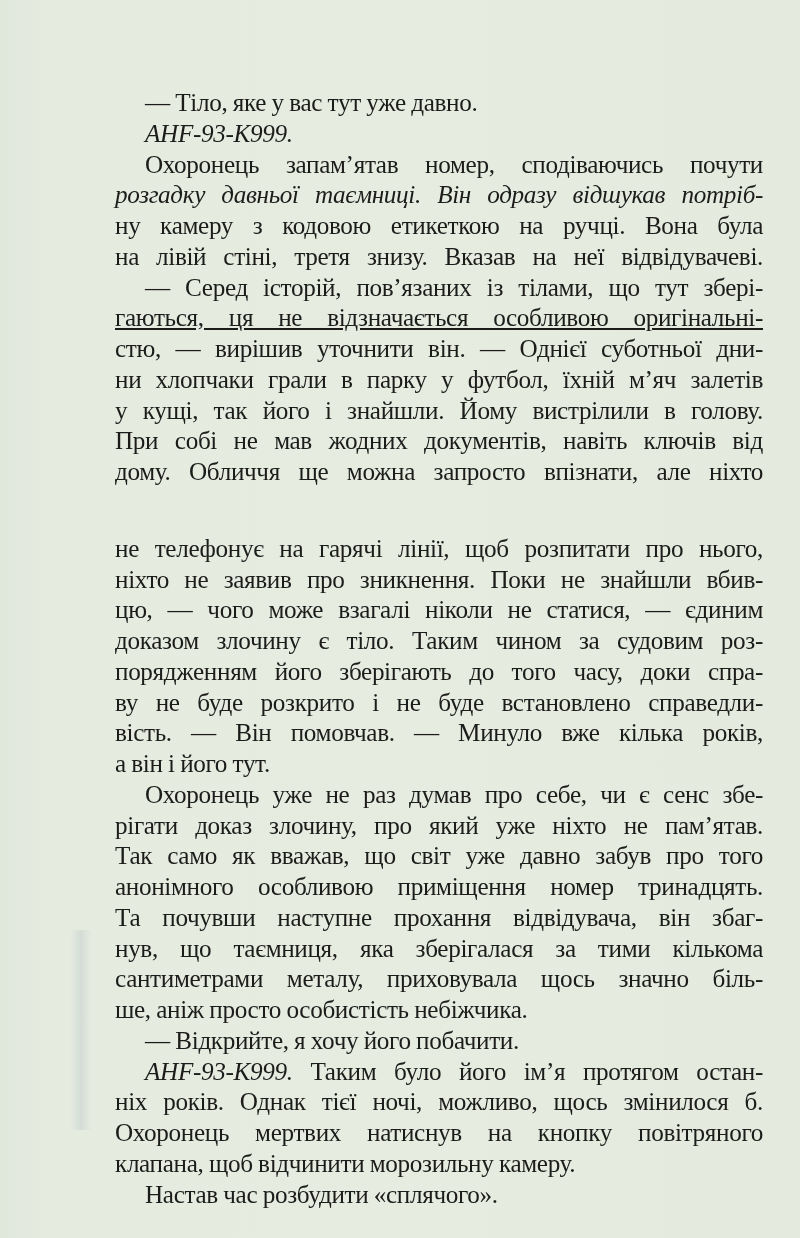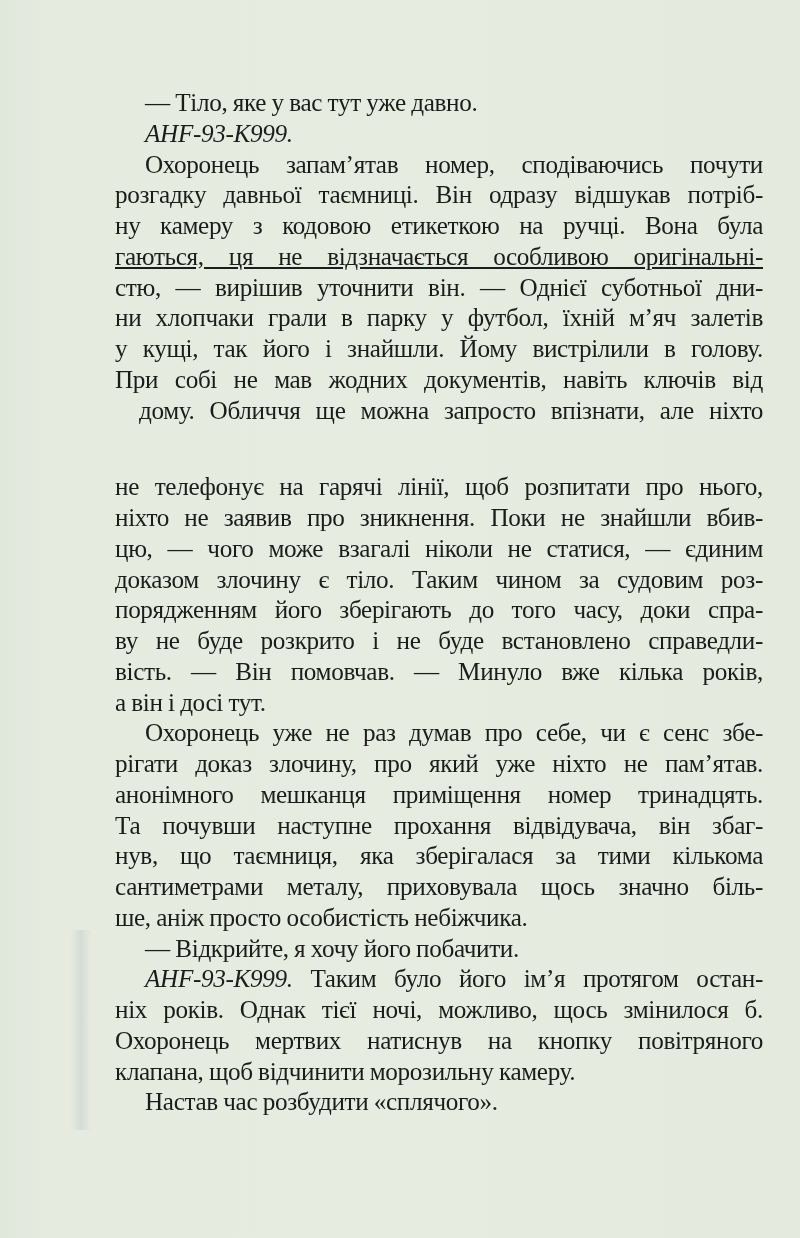--- a/index.html
+++ b/index.html
@@ -34,39 +34,42 @@
 </style>
 </head>
 <body>
 
 <div class="page">
   <div class="gutter-shadow"></div>
   <div class="text">
     <span class="line ind last" style="white-space: normal;">— Тіло, яке у вас тут уже давно.</span>
     <span class="line ind last" style="white-space: normal;"><span class="it">AHF-93-K999.</span><span></span></span>
     <span class="line ind" style="white-space: normal;">Охоронець запам’ятав номер, сподіваючись почути</span>
-    <span class="line" style="white-space: normal;">розгадку давньої таємниці. Він одразу відшукав потріб-</span>
+    <span class="line" style="white-space: normal; font-style: italic;">розгадку давньої таємниці. Він одразу відшукав потріб-</span>
     <span class="line" style="white-space: normal;">ну камеру з кодовою етикеткою на ручці. Вона була</span>
+    <span class="line" style="white-space: normal;">на лівій стіні, третя знизу. Вказав на неї відвідувачеві.</span>
+    <span class="line ind" style="white-space: normal;">— Серед історій, пов’язаних із тілами, що тут збері-</span>
     <span class="line" style="white-space: normal; text-decoration: underline;">гаються, ця не відзначається особливою оригінальні-</span>
     <span class="line" style="white-space: normal;">стю, — вирішив уточнити він. — Однієї суботньої дни-</span>
     <span class="line" style="white-space: normal;">ни хлопчаки грали в парку у футбол, їхній м’яч залетів</span>
     <span class="line" style="white-space: normal;">у кущі, так його і знайшли. Йому вистрілили в голову.</span>
     <span class="line" style="white-space: normal;">При собі не мав жодних документів, навіть ключів від</span>
-    <span class="line" style="white-space: normal; margin-left: 24px;">дому. Обличчя ще можна запросто впізнати, але ніхто</span>
+    <span class="line" style="white-space: normal;">дому. Обличчя ще можна запросто впізнати, але ніхто</span>
     <span class="line" style="white-space: normal; margin-top: 46px;">не телефонує на гарячі лінії, щоб розпитати про нього,</span>
     <span class="line" style="white-space: normal;">ніхто не заявив про зникнення. Поки не знайшли вбив-</span>
     <span class="line" style="white-space: normal;">цю, — чого може взагалі ніколи не статися, — єдиним</span>
     <span class="line" style="white-space: normal;">доказом злочину є тіло. Таким чином за судовим роз-</span>
     <span class="line" style="white-space: normal;">порядженням його зберігають до того часу, доки спра-</span>
     <span class="line" style="white-space: normal;">ву не буде розкрито і не буде встановлено справедли-</span>
     <span class="line" style="white-space: normal;">вість. — Він помовчав. — Минуло вже кілька років,</span>
-    <span class="line last" style="white-space: normal;">а він і досі тут.</span>
+    <span class="line last" style="white-space: normal;">а він і його тут.</span>
     <span class="line ind" style="white-space: normal;">Охоронець уже не раз думав про себе, чи є сенс збе-</span>
     <span class="line" style="white-space: normal;">рігати доказ злочину, про який уже ніхто не пам’ятав.</span>
-    <span class="line" style="white-space: normal;">анонімного мешканця приміщення номер тринадцять.</span>
+    <span class="line" style="white-space: normal;">Так само як вважав, що світ уже давно забув про того</span>
+    <span class="line" style="white-space: normal;">анонімного особливою приміщення номер тринадцять.</span>
     <span class="line" style="white-space: normal;">Та почувши наступне прохання відвідувача, він збаг-</span>
     <span class="line" style="white-space: normal;">нув, що таємниця, яка зберігалася за тими кількома</span>
     <span class="line" style="white-space: normal;">сантиметрами металу, приховувала щось значно біль-</span>
     <span class="line last" style="white-space: normal;">ше, аніж просто особистість небіжчика.</span>
     <span class="line ind last" style="white-space: normal;">— Відкрийте, я хочу його побачити.</span>
     <span class="line ind" style="white-space: normal; font-family: Liberation Serif, serif;"><span class="it">AHF-93-K999.</span><span> Таким було його ім’я протягом остан-</span></span>
     <span class="line" style="white-space: normal;">ніх років. Однак тієї ночі, можливо, щось змінилося б.</span>
     <span class="line" style="white-space: normal;">Охоронець мертвих натиснув на кнопку повітряного</span>
     <span class="line last" style="white-space: normal;">клапана, щоб відчинити морозильну камеру.</span>
     <span class="line ind last" style="white-space: normal;">Настав час розбудити «сплячого».</span>

